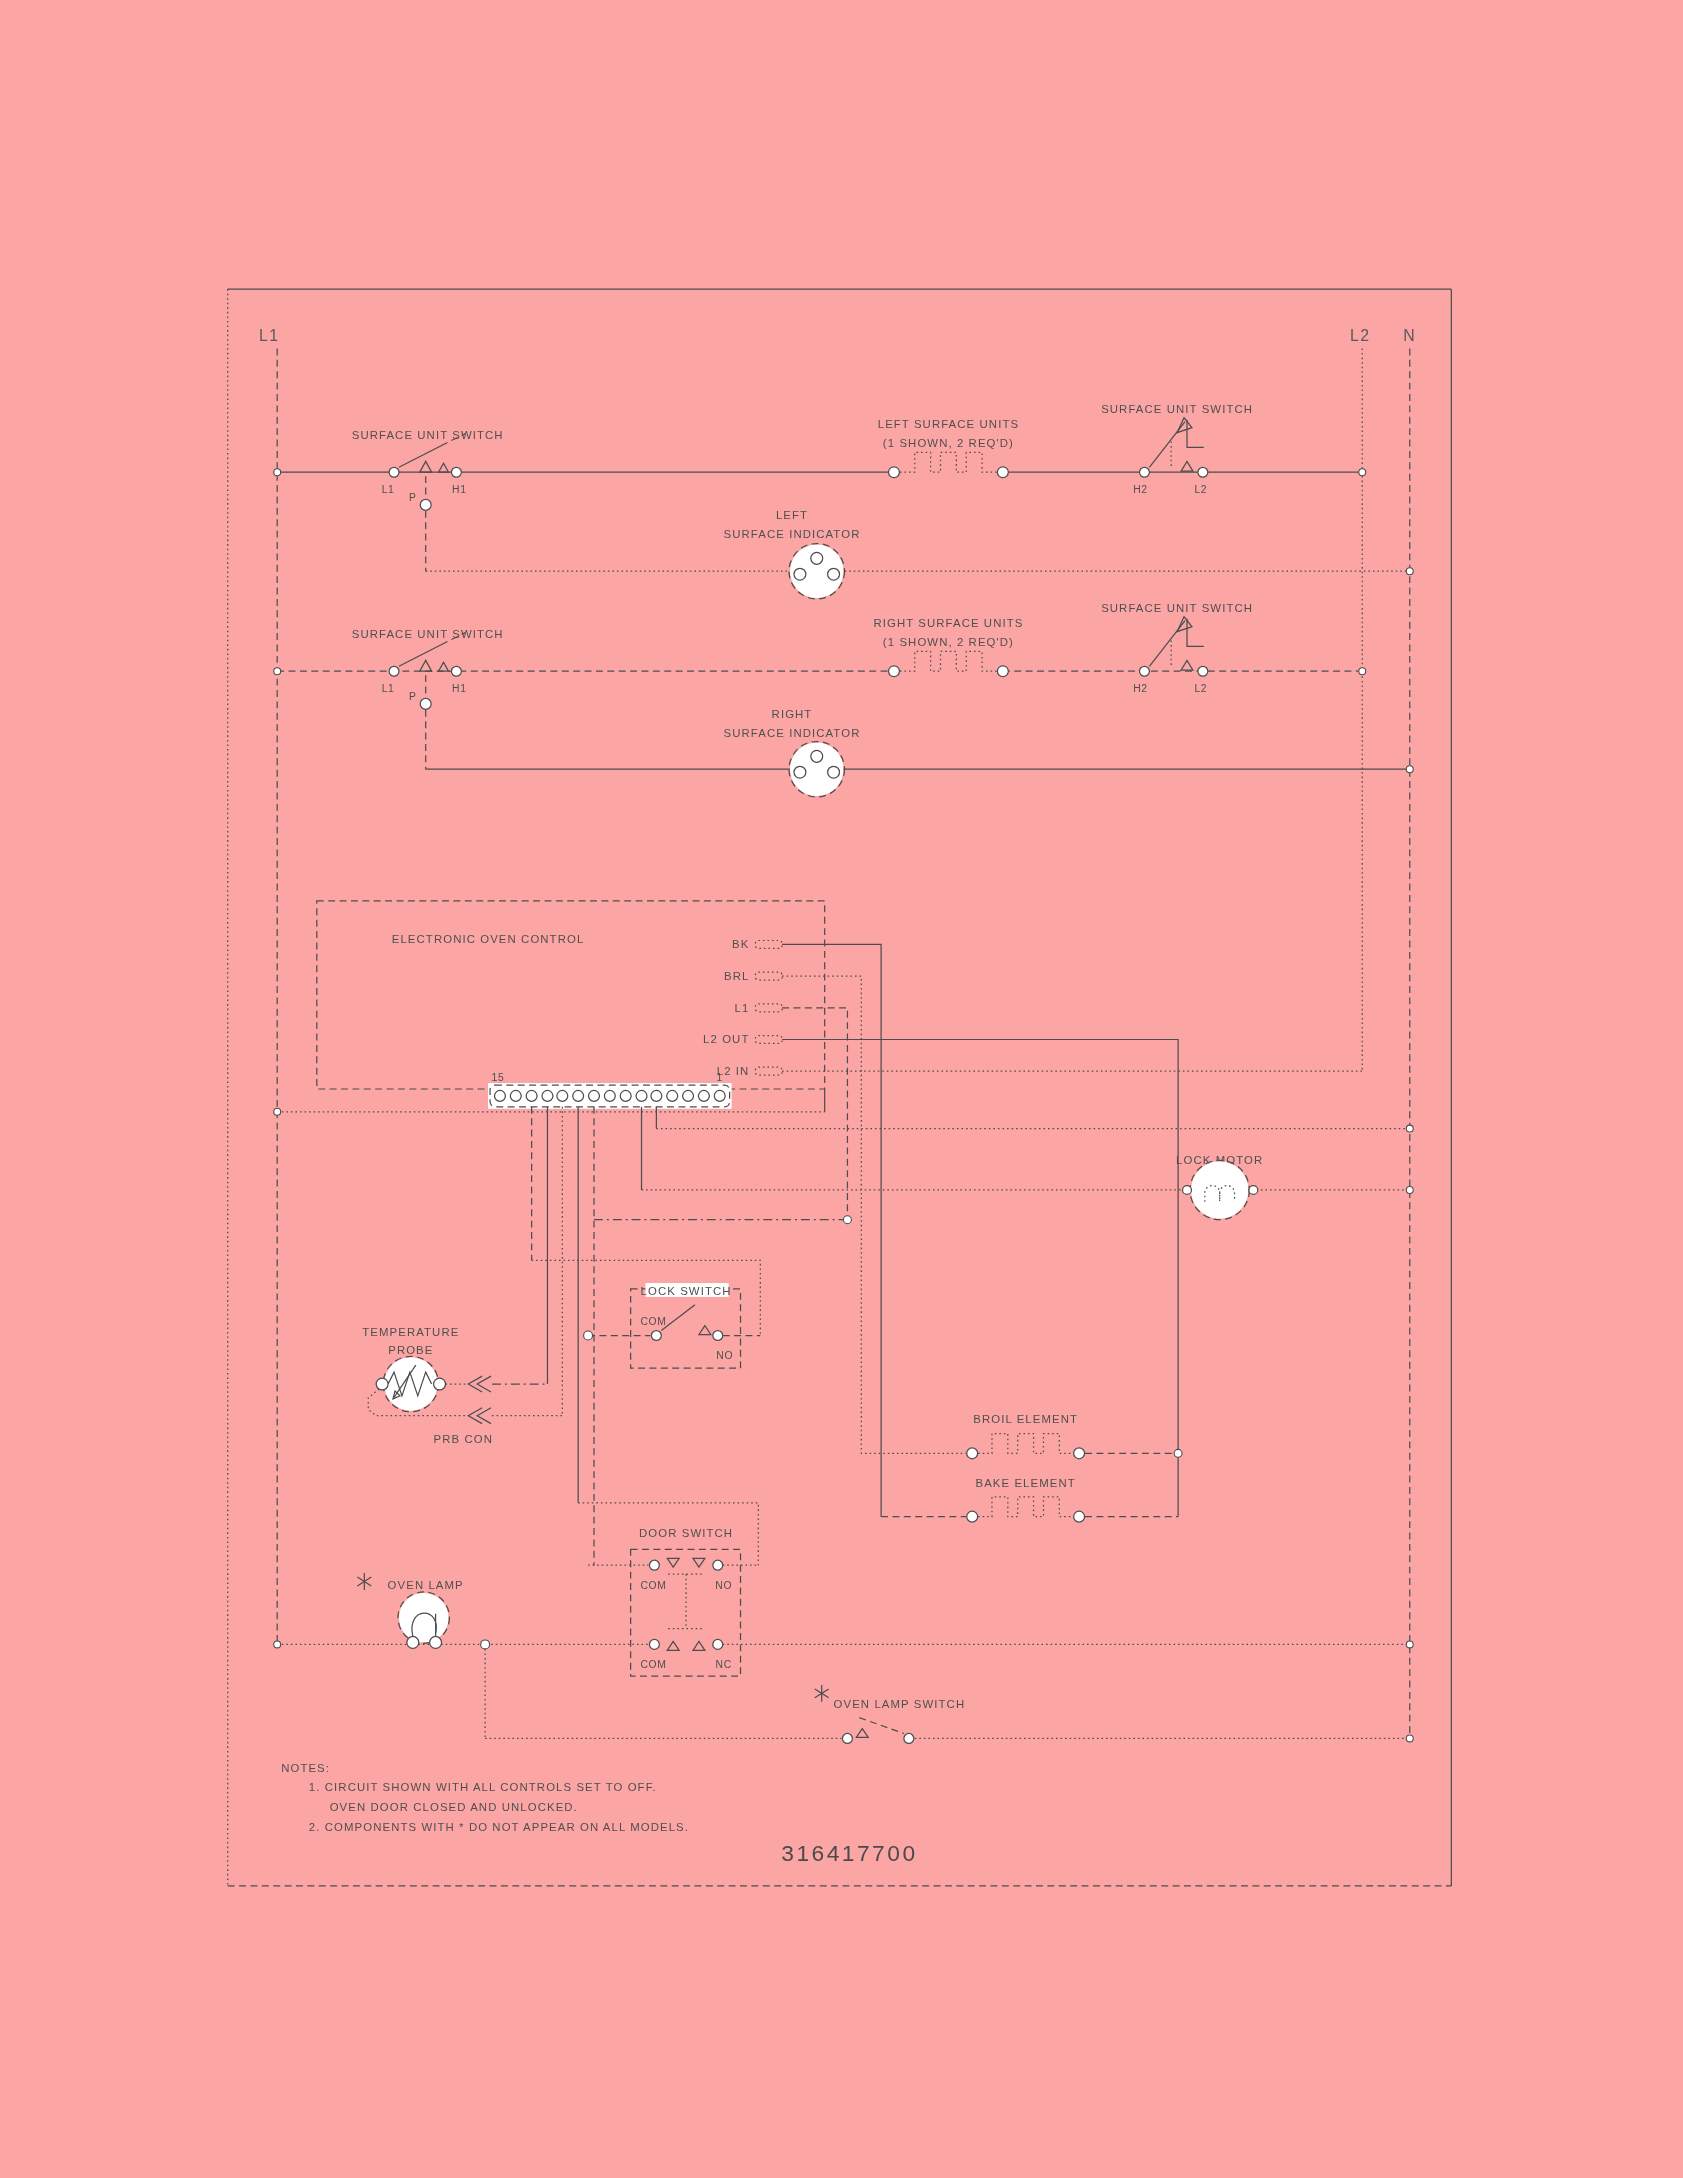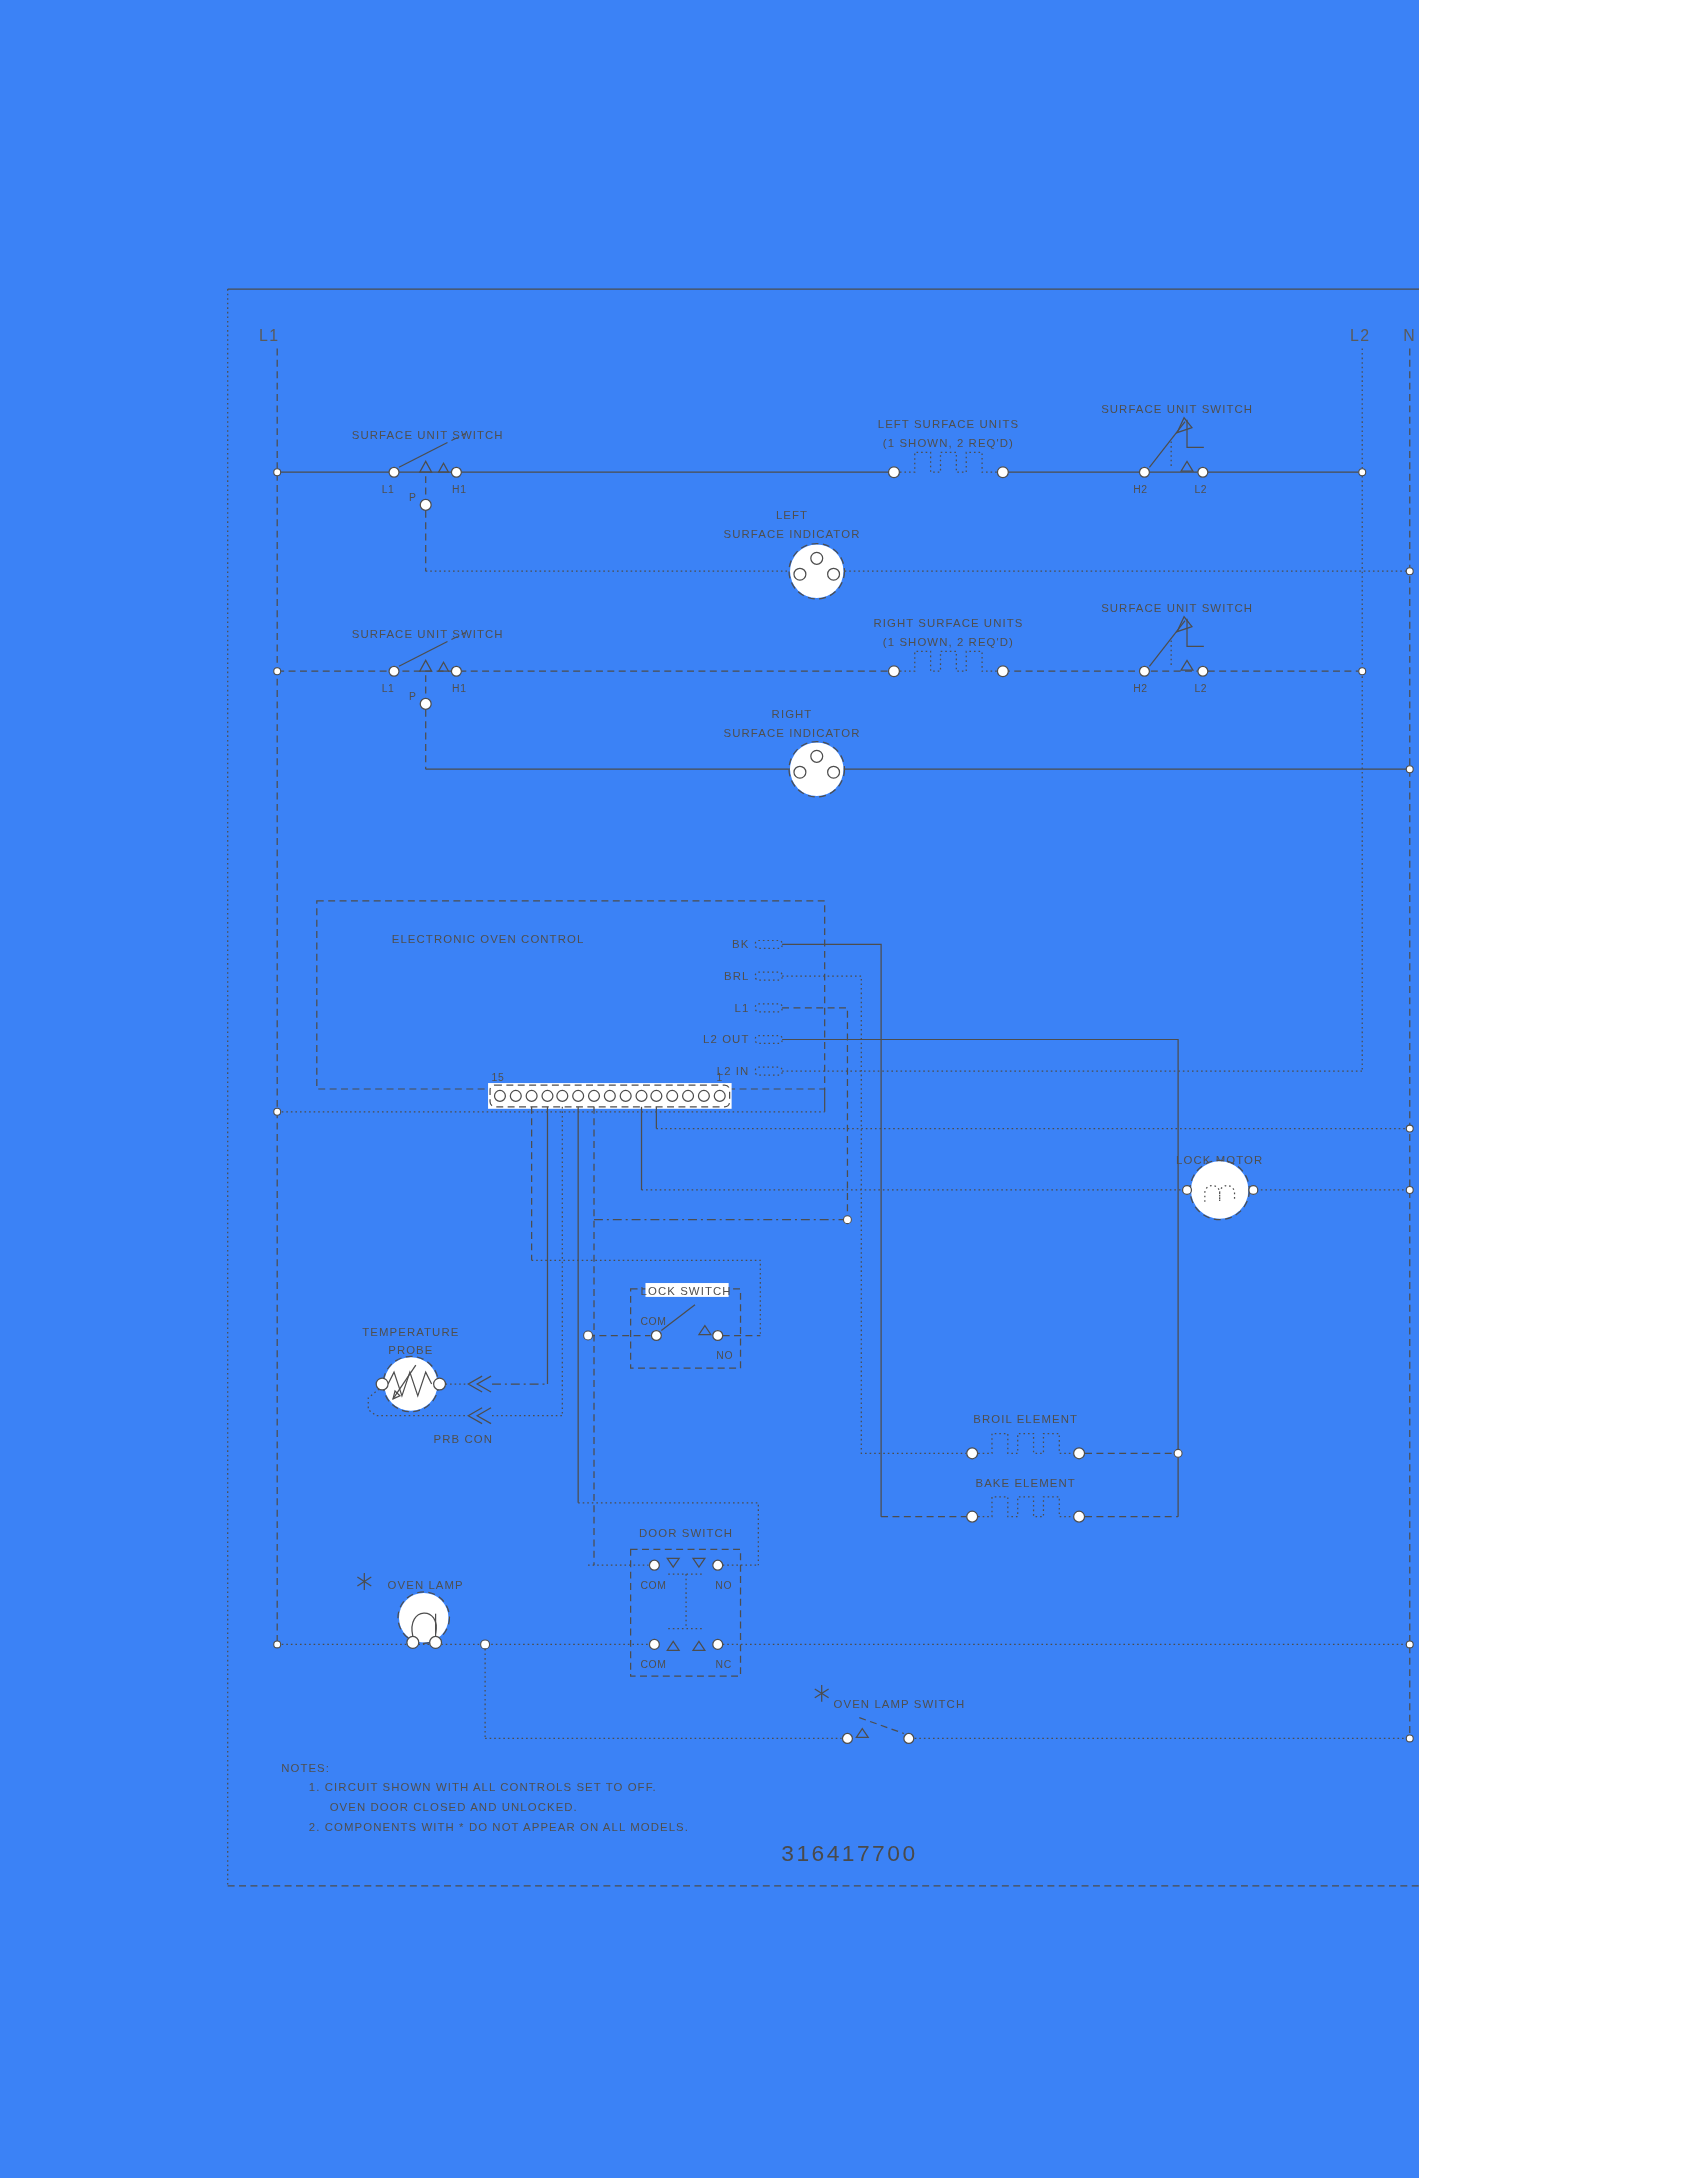--- a/index.html
+++ b/index.html
@@ -1,16 +1,16 @@
 <!DOCTYPE html>
 <html><head>
 <meta charset="utf-8">
 <style>
   html,body{margin:0;padding:0;background:#ffffff;}
-  .page{position:relative;width:1419px;height:2178px;background:#3b82f6;overflow:hidden;}
+  .page{position:relative;width:1683px;height:2178px;background:#fca5a5;overflow:hidden;}
   svg{position:absolute;left:0;top:0;}
   text{font-family:"Liberation Sans", sans-serif;fill:#4f4f4f;}
   .t11{font-size:11.5px;letter-spacing:1.1px;}
   .t10{font-size:10.5px;letter-spacing:0.6px;}
   .tbus{font-size:16px;letter-spacing:1.5px;fill:#5a5a5a;}
   .tpart{font-size:23px;letter-spacing:2.5px;fill:#4a4a4a;}
   .s{stroke:#4d4d4d;fill:none;stroke-width:1.25;}
   .dash{stroke-dasharray:7 4.5;}
   .dot{stroke-dasharray:1.6 3;}
   .dd{stroke-dasharray:9 4 2 4;}

